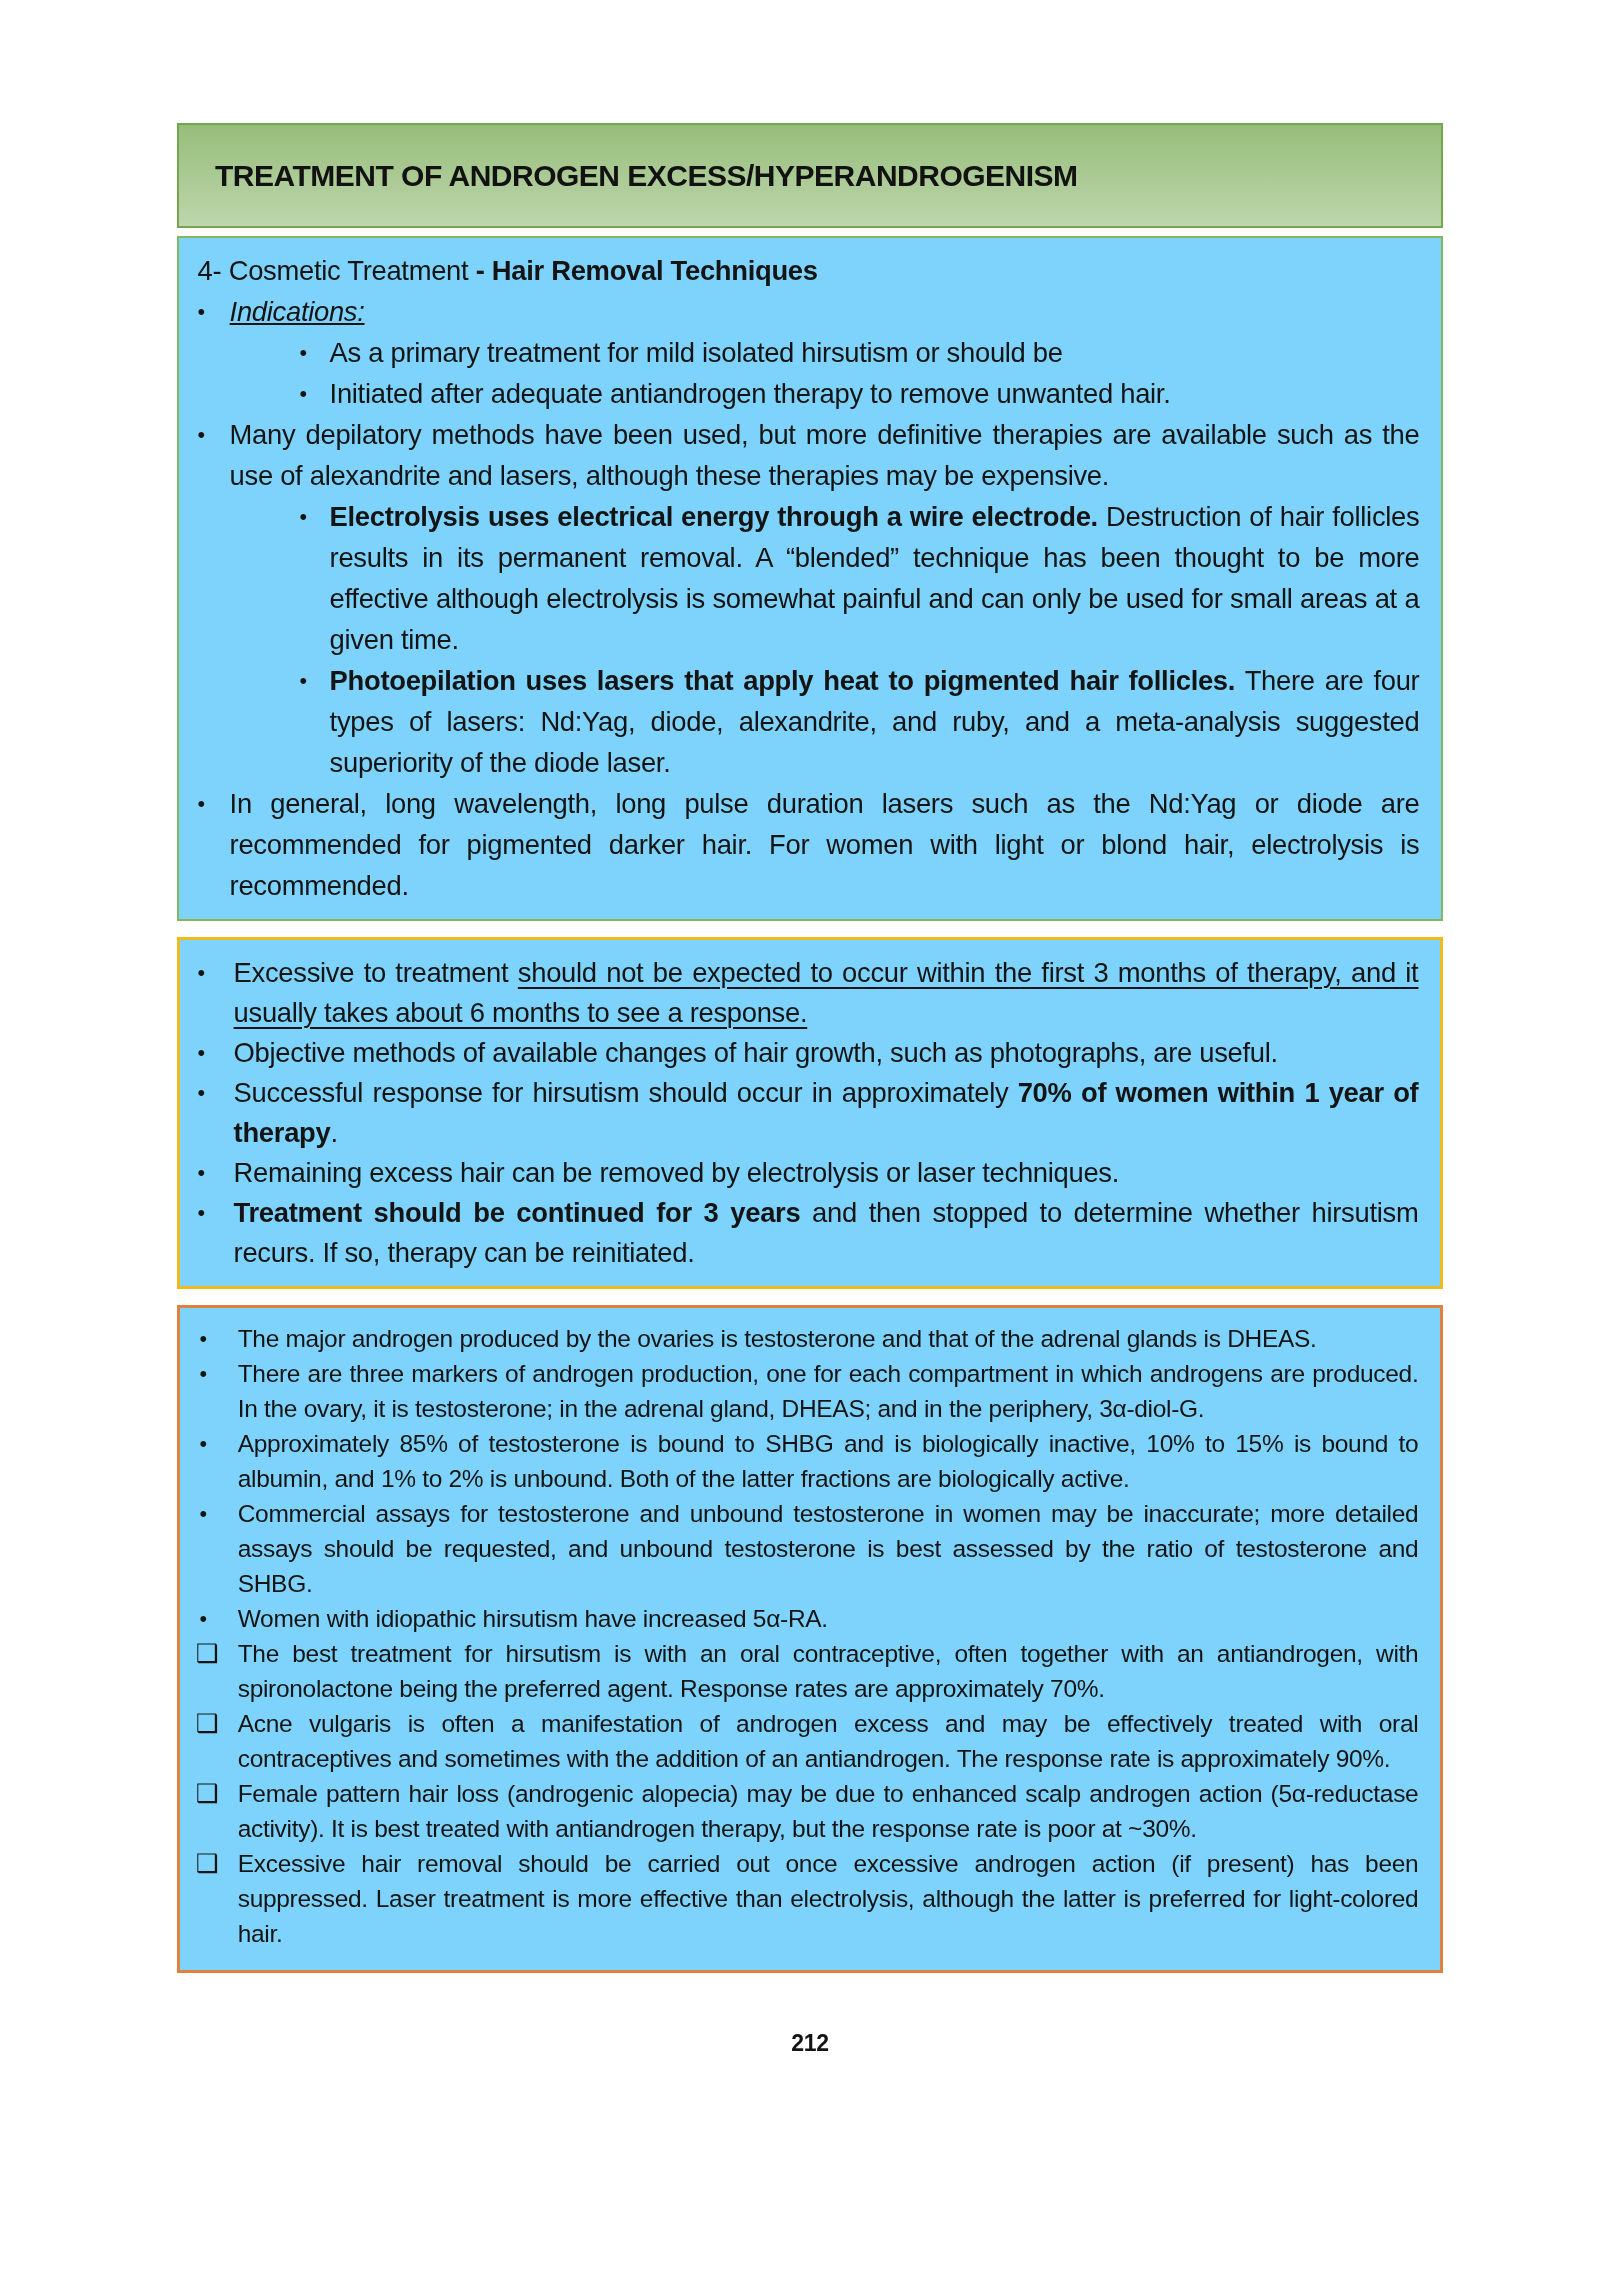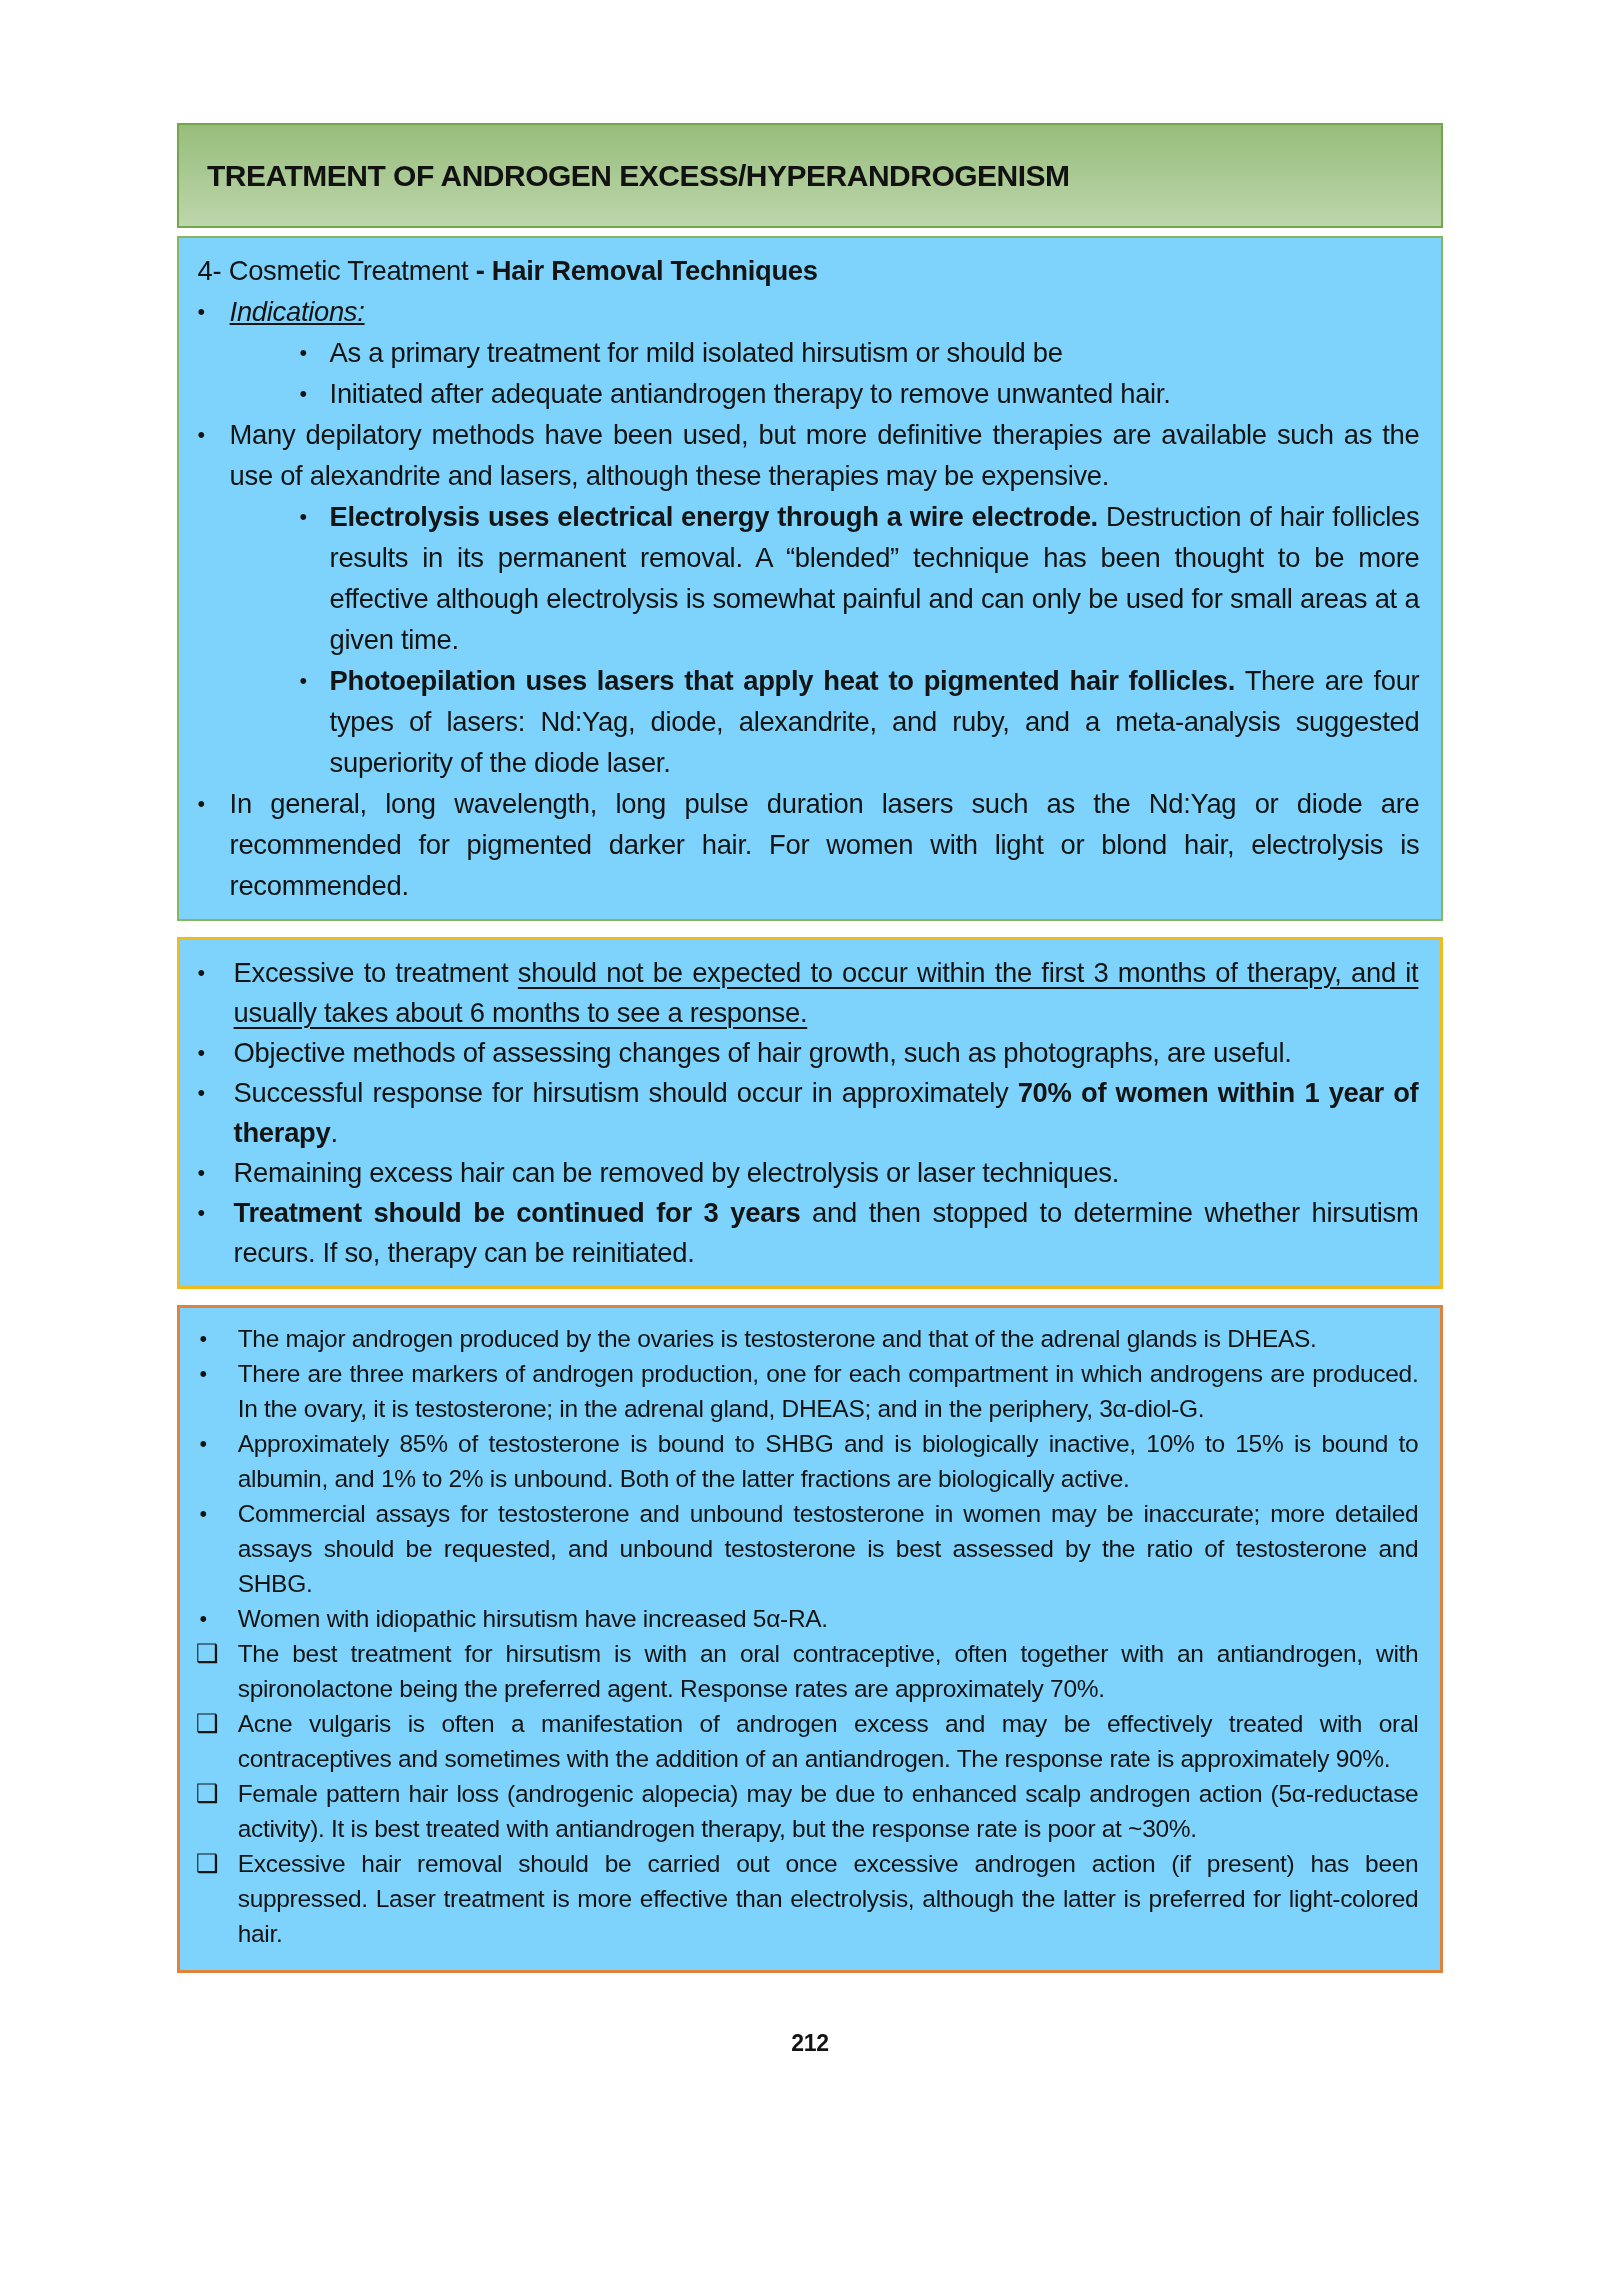--- a/index.html
+++ b/index.html
@@ -29,21 +29,21 @@
     width:1266px;
   }
   
   .banner{
     margin-top:123px;
     height:105px;
     border:2.9px solid var(--header-border);
     background:linear-gradient(180deg,var(--header-grad-top) 0%,var(--header-grad-bottom) 100%);
     display:flex;
     align-items:center;
-    padding-left:28px;
+    padding-left:36px;
   }
   .banner-title{
     font-weight:bold;
     font-size:30px;
     letter-spacing:-0.5px;
     color:#121212;
   }
   
   .box{width:100%;background:#7dd3fc;}
   .box.green{
@@ -137,21 +137,21 @@
   </section>
 
   <section class="box gold">
     <div class="list l2">
         <div class="li just">
           <span class="marker">•</span>
           <div class="litext"><span>Excessive to treatment </span><span class="u">should not be expected to occur within the first 3 months of therapy, and it usually takes about 6 months to see a response.</span></div>
         </div>
         <div class="li">
           <span class="marker">•</span>
-          <div class="litext"><span>Objective methods of assessing changes of hair growth, such as photographs, are useful.</span></div>
+          <div class="litext"><span>Objective methods of available changes of hair growth, such as photographs, are useful.</span></div>
         </div>
         <div class="li just">
           <span class="marker">•</span>
           <div class="litext"><span>Successful response for hirsutism should occur in approximately </span><span class="b">70% of women within 1 year of therapy</span><span>.</span></div>
         </div>
         <div class="li">
           <span class="marker">•</span>
           <div class="litext"><span>Remaining excess hair can be removed by electrolysis or laser techniques.</span></div>
         </div>
         <div class="li just">

